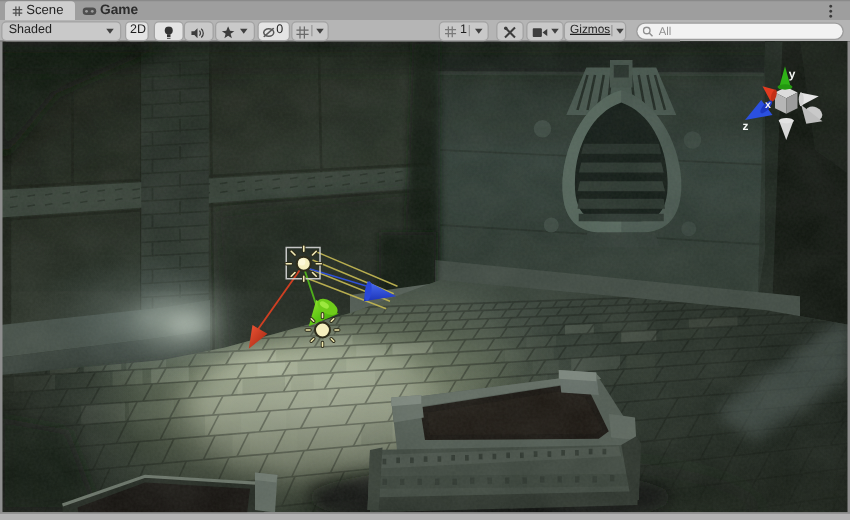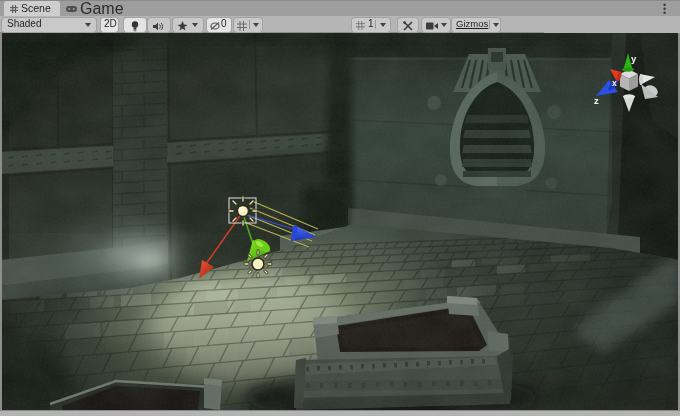--- a/index.html
+++ b/index.html
@@ -1,21 +1,21 @@
 <!DOCTYPE html>
 <html><head><meta charset="utf-8">
 <style>
 html,body{margin:0;padding:0;width:680px;height:416px;overflow:hidden;background:#b4b4b4;
 font-family:"Liberation Sans",sans-serif;-webkit-font-smoothing:antialiased;}
 #page{position:relative;width:680px;height:416px;}
 .abs{position:absolute;}
 #tabbar{left:0;top:0;width:680px;height:16px;background:#9e9e9e;border-top:1px solid #8a8a8a;box-sizing:border-box;}
 #tab-scene{left:4px;top:1px;width:56px;height:17px;background:#cecece;border-radius:3px 3px 0 0;color:#222;font-size:10.5px;line-height:15px;}
 #tab-scene span{position:absolute;left:17px;top:0px;}
-#tab-game{left:65px;top:1px;width:58px;height:15px;color:#2c2c2c;font-size:16px;line-height:15px;}
+#tab-game{left:65px;top:1px;width:58px;height:15px;color:#2c2c2c;font-size:11px;line-height:15px;font-weight:bold;}
 #tab-game span{position:absolute;left:15px;top:0px;}
 #kebab{left:663px;top:3px;width:4px;height:12px;color:#3a3a3a;font-size:9px;line-height:4px;}
 #toolbar{left:0;top:16px;width:544px;height:17px;background:#b5b5b5;border-bottom:1px solid #8d8d8d;box-sizing:border-box;}
 .tbtn{position:absolute;top:2px;height:14px;border-radius:3px;background:#c9c9c9;box-shadow:0 0 0 1px #a2a2a2;}
 .tbtn.on{background:#e4e4e4;}
 .tlabel{position:absolute;font-size:10px;color:#1f1f1f;top:2px;}
 .dd{position:absolute;width:0;height:0;border-left:3.5px solid transparent;border-right:3.5px solid transparent;border-top:4px solid #404040;}
 #search{position:absolute;left:510px;top:3px;width:164px;height:12px;background:#f2f2f2;border-radius:6px;box-shadow:0 0 0 1px #9b9b9b;}
 #search .txt{position:absolute;left:17px;top:0px;font-size:9px;color:#8f8f8f;line-height:12px;}
 #scene{left:0px;top:33px;width:680px;height:377px;}
@@ -964,17 +964,24 @@
  <div class="tbtn" style="left:422px;width:28px;"></div>
  <svg class="abs" style="left:426px;top:6px;" width="12" height="8" viewBox="0 0 12 8">
         <rect x="0" y="0.5" width="7.5" height="7" rx="1" fill="#3c3c3c"></rect>
         <polygon points="8,4 12,1 12,7" fill="#3c3c3c"></polygon>
       </svg>
  <div class="dd" style="left:441px;top:7px;"></div>
  <div class="tbtn" style="left:452px;width:48px;"></div>
  <div class="tlabel" style="left:456px;font-size:9.5px;text-decoration:underline;">Gizmos</div>
  <div style="position:absolute;left:489px;top:4px;width:1px;height:9px;background:#999;"></div>
  <div class="dd" style="left:493px;top:7px;"></div>
+ <div id="search">
+  <svg class="abs" style="left:4px;top:2px;" width="9" height="9" viewBox="0 0 9 9">
+          <circle cx="3.4" cy="3.4" r="2.6" fill="none" stroke="#8f8f8f" stroke-width="1.1"></circle>
+          <path d="M5.4 5.4 L8 8" stroke="#8f8f8f" stroke-width="1.1"></path>
+        </svg>
+  <div class="txt">All</div>
+ </div>
 </div>
 
 <div id="ledge-l" class="abs"></div>
 <div id="ledge-r" class="abs"></div>
 <div id="bottom" class="abs"></div>
 </div>
 </body></html>

